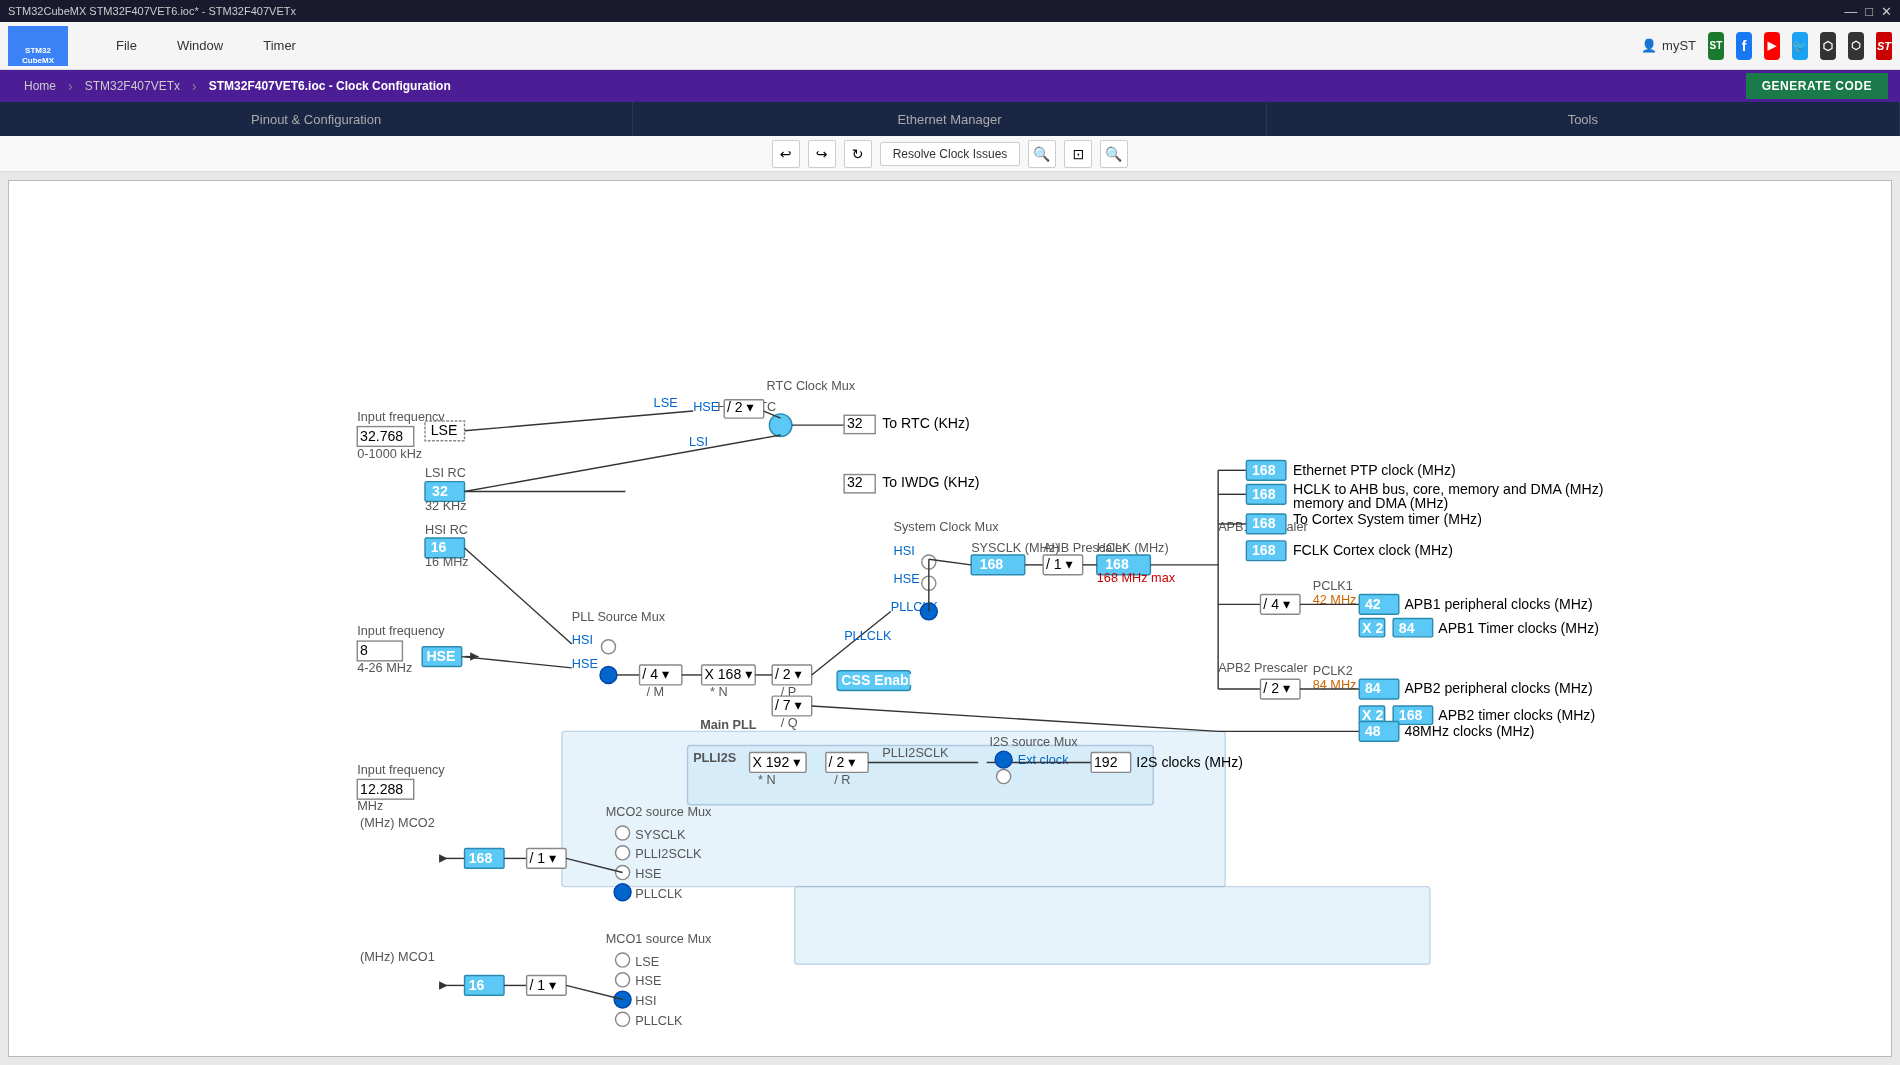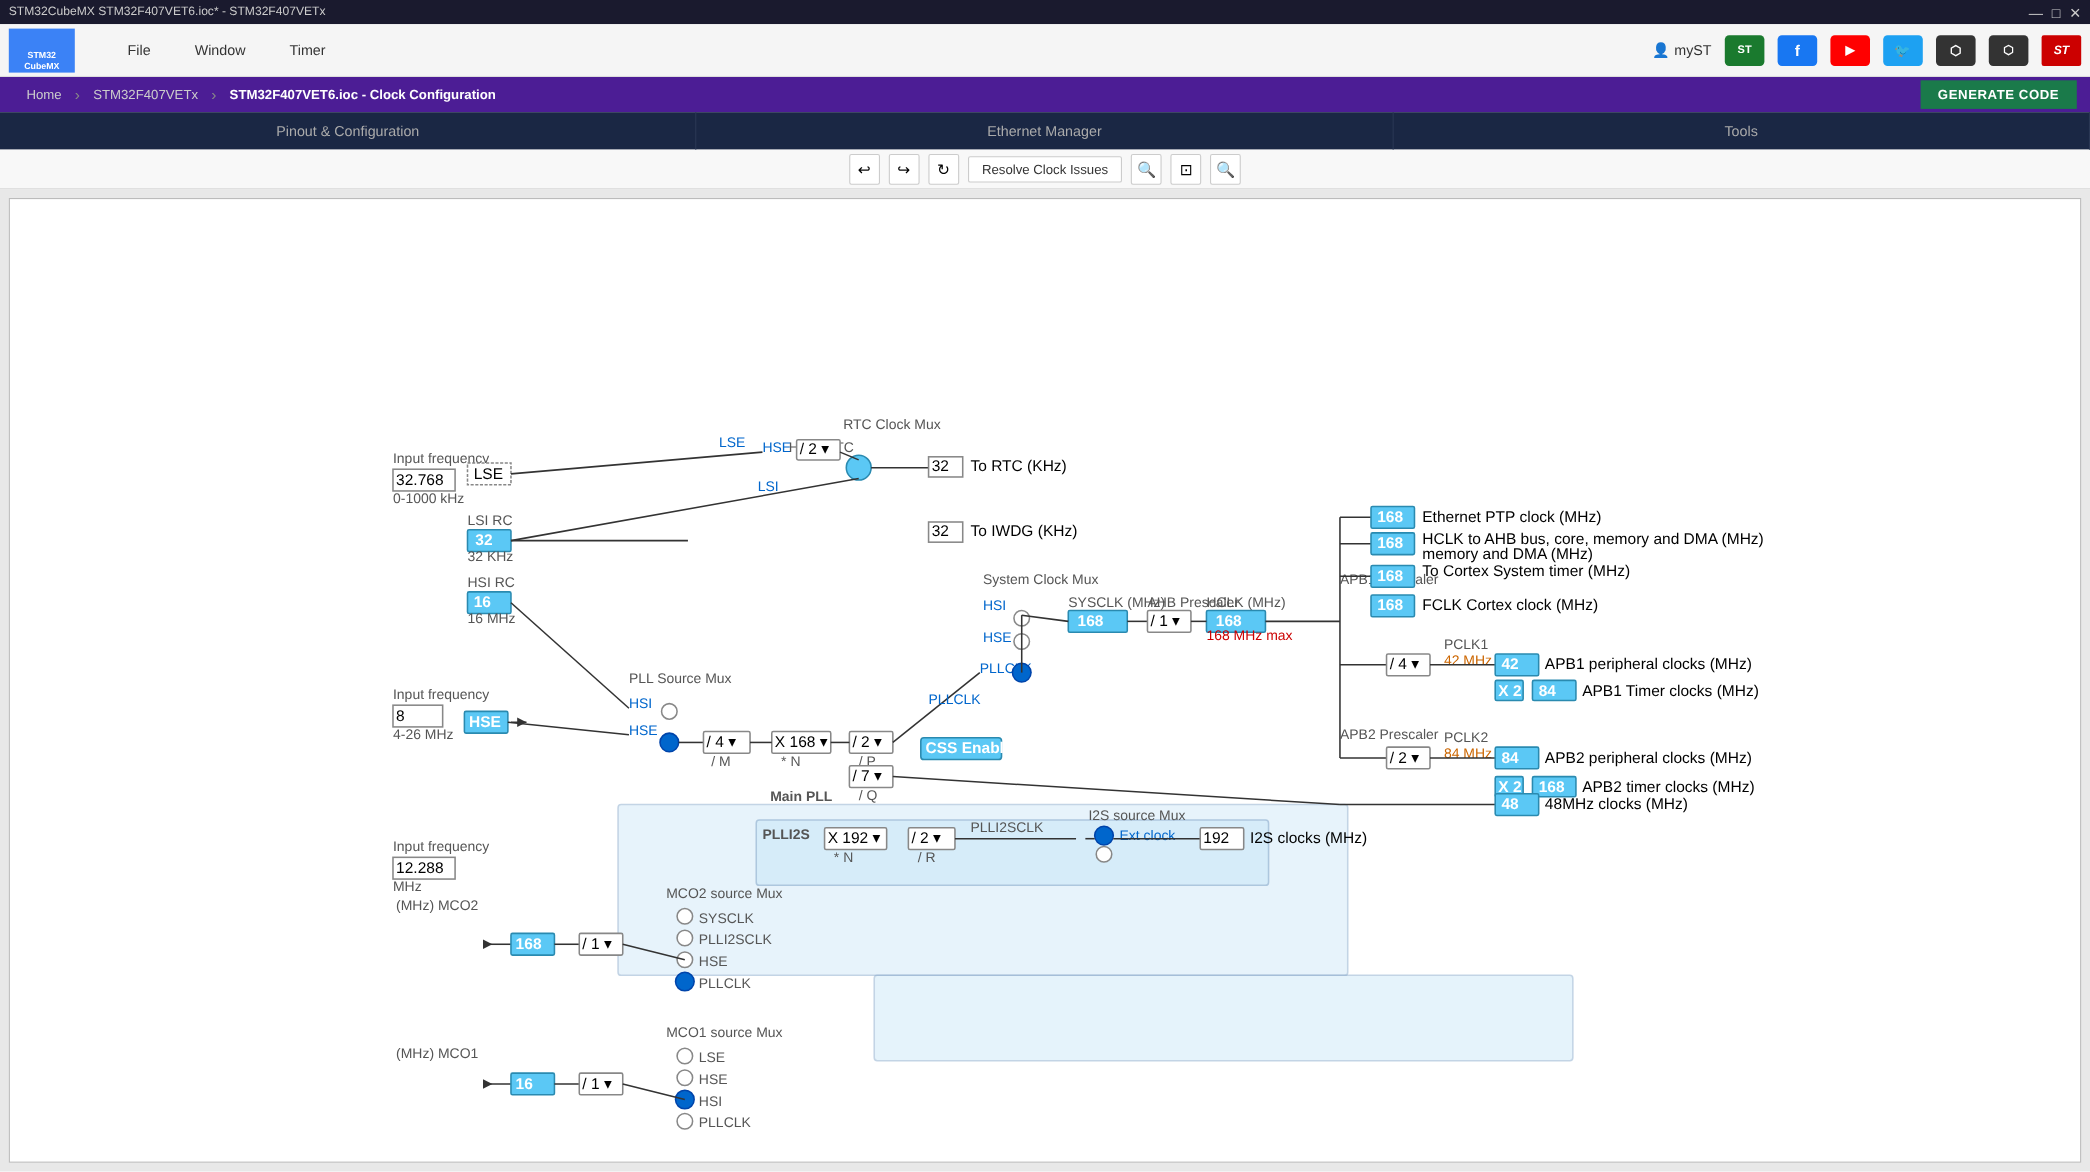--- a/index.html
+++ b/index.html
@@ -53,21 +53,21 @@
       font-size: 13px;
       color: #333;
     }
     #menubar-right {
       margin-left: auto;
       display: flex;
       align-items: center;
       gap: 12px;
     }
     .social-icon {
-      width: 36px;
+      width: 16px;
       height: 28px;
       border-radius: 4px;
       display: flex;
       align-items: center;
       justify-content: center;
       cursor: pointer;
       font-size: 14px;
       font-weight: bold;
       color: white;
     }

